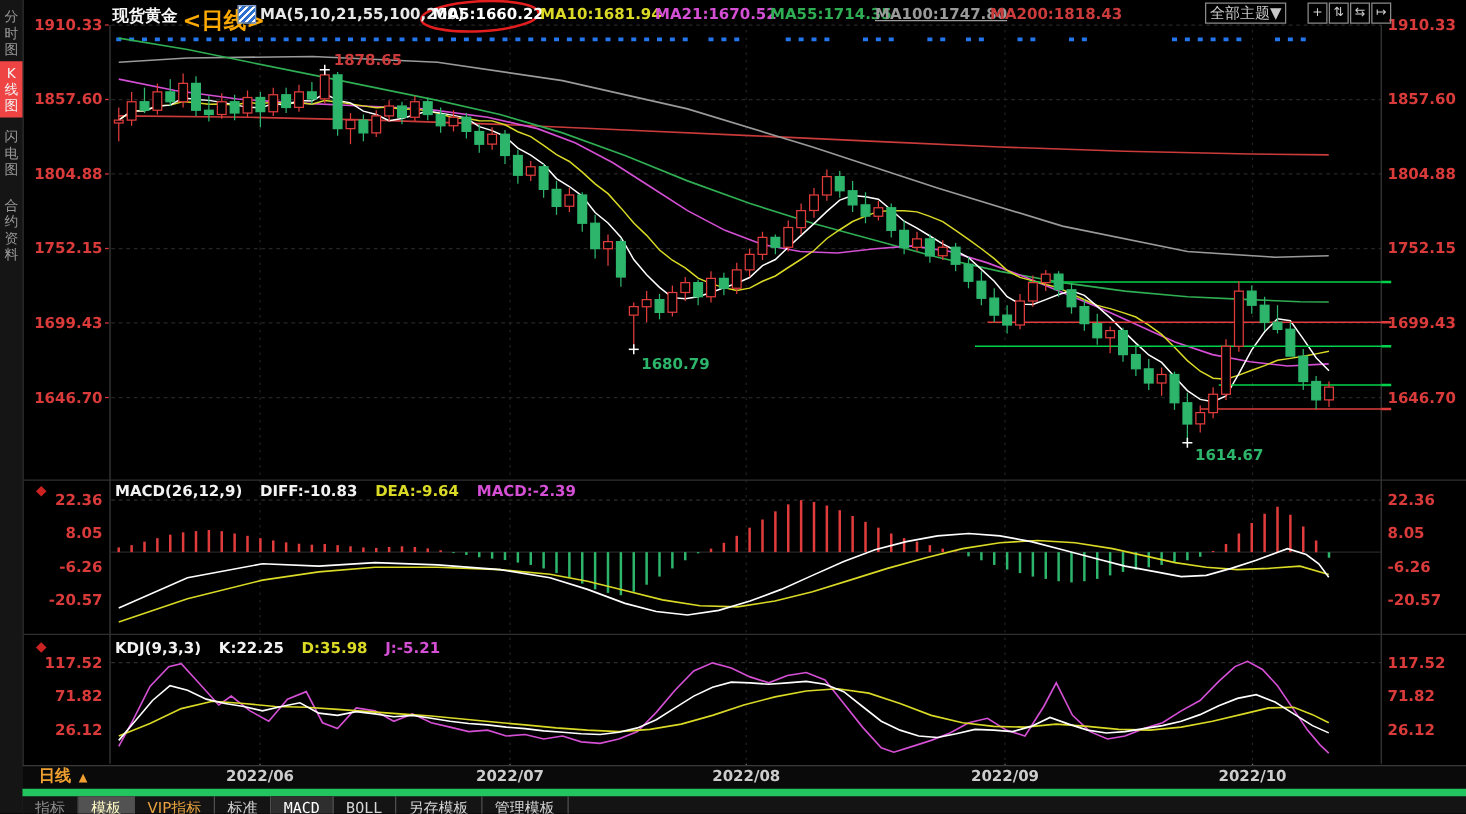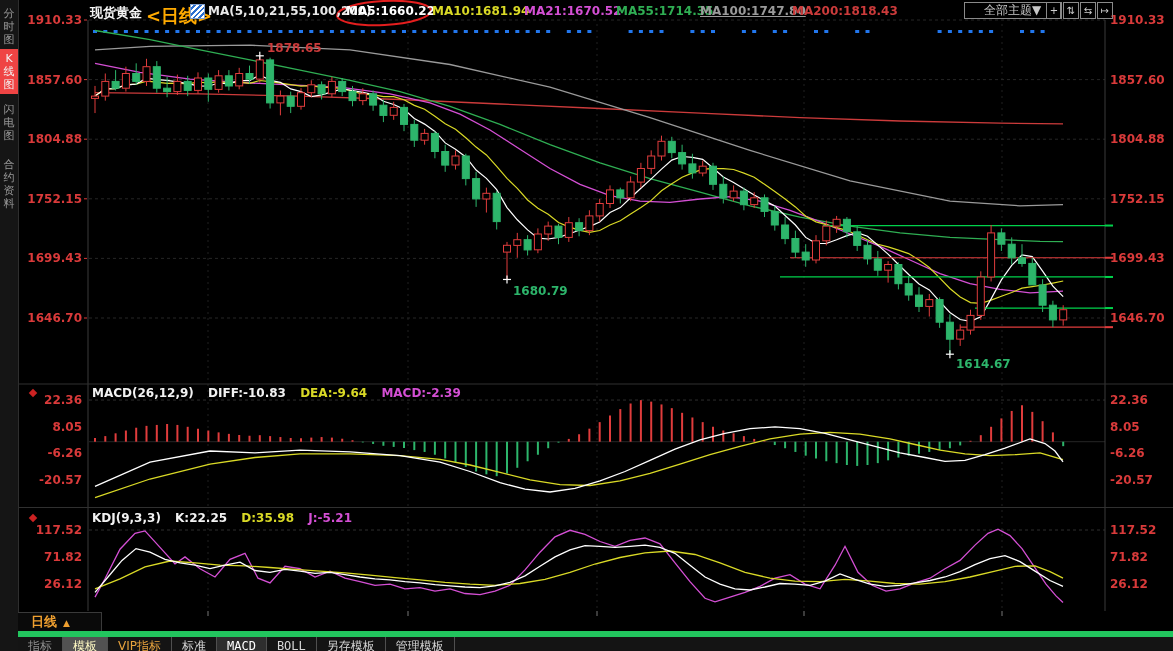--- a/index.html
+++ b/index.html
@@ -14,21 +14,21 @@
   .side-item.selected{background:#ef4444;color:#f2f2f2;}
   
   .hdr{position:absolute;left:0;top:0;width:1173px;height:22px;z-index:7;font-size:12px;font-weight:700;}
   .hdr span{position:absolute;top:4px;white-space:nowrap;}
   .sym{left:90px;color:#f5f5f5;font-size:13px;}
   .per{left:146px;color:#ffaa00;font-size:18px;}
   .ind-ico{position:absolute;left:190px;top:4px;width:13px;height:13px;
            background:repeating-linear-gradient(135deg,#fff 0 2px,#2b6fd0 2px 4px);border:1px solid #7f9fd0;}
   .ma-lbl{left:208px;color:#e8e8e8;}
   .mv0{left:346px}.mv1{left:432px}.mv2{left:524px}.mv3{left:616px}.mv4{left:700px}.mv5{left:792px}
-  .theme-btn{position:absolute;left:964px;top:2px;height:15px;line-height:15px;padding:0 19px;
+  .theme-btn{position:absolute;left:964px;top:2px;height:15px;line-height:15px;padding:0 3px;
              border:1px solid #8a8a8a;color:#c8c8c8;font-size:12px;z-index:8;cursor:pointer;white-space:nowrap;}
   .tool-btn{position:absolute;top:2px;width:14px;height:15px;border:1px solid #8a8a8a;color:#cfcfcf;
             font-size:10px;line-height:15px;text-align:center;z-index:8;cursor:pointer;}
   .tb0{left:1046px}.tb1{left:1063px}.tb2{left:1080px}.tb3{left:1097px}
   
   .panel-hdr{position:absolute;left:92px;z-index:7;font-size:12px;font-weight:700;white-space:nowrap;}
   .panel-hdr span{margin-right:10px;}
   .ph-macd{top:386px}.ph-kdj{top:511px}
   .c-white{color:#f2f2f2}.c-yel{color:#d9d926}.c-mag{color:#d44fd4}
   
@@ -89,20 +89,27 @@
   <div class="panel-hdr ph-kdj">
     <span class="c-white">KDJ(9,3,3)</span>
     <span class="c-white">K:22.25</span>
     <span class="c-yel">D:35.98</span>
     <span class="c-mag">J:-5.21</span>
   </div>
 
   <div class="tf-cell">
     <span>日线</span><span class="arr">▲</span>
   </div>
+  <div class="date-row">
+      <div class="date-lbl" style="left: 120px;">2022/06</div>
+      <div class="date-lbl" style="left: 320px;">2022/07</div>
+      <div class="date-lbl" style="left: 509px;">2022/08</div>
+      <div class="date-lbl" style="left: 716px;">2022/09</div>
+      <div class="date-lbl" style="left: 914px;">2022/10</div>
+    </div>
 
   <div class="tabs">
     <div class="tab dim">指标</div>
     <div class="tab selected">模板</div>
     <div class="tab vip">VIP指标</div>
     <div class="tab">标准</div>
     <div class="tab pressed">MACD</div>
     <div class="tab mono">BOLL</div>
     <div class="tab">另存模板</div>
     <div class="tab">管理模板</div>

